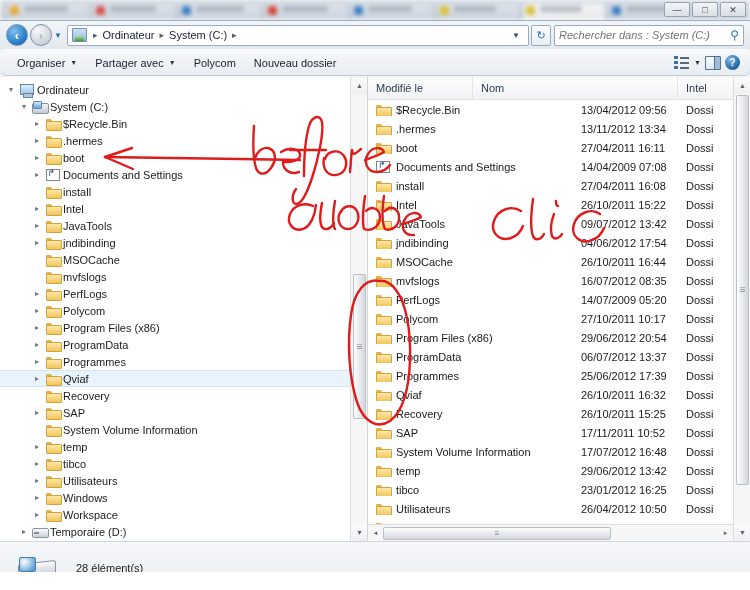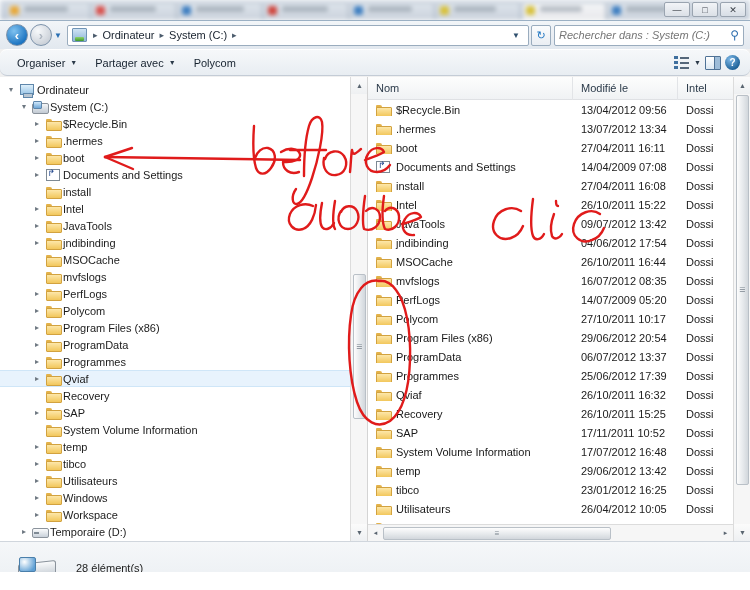--- a/index.html
+++ b/index.html
@@ -417,20 +417,23 @@
       <div class="cmditem">
         <span>Organiser</span>
         <span class="cmdcaret">▼</span>
       </div>
       <div class="cmditem">
         <span>Partager avec</span>
         <span class="cmdcaret">▼</span>
       </div>
       <div class="cmditem">
         <span>Polycom</span>
+      </div>
+      <div class="cmditem">
+        <span>Nouveau dossier</span>
       </div>
 
       <div class="cmdright">
         <span class="viewicon">
           <i style="top:1px"></i>
             <i style="top:6px"></i>
             <i style="top:11px"></i>
           <b style="top:2px"></b>
             <b style="top:7px"></b>
             <b style="top:12px"></b>
@@ -638,39 +641,39 @@
 
         <div class="vscroll">
           <div class="arrow">▲</div>
           <div class="thumb" style="top:197px;height:145px;"></div>
           <div class="arrow bot">▼</div>
         </div>
       </div>
 
       <div class="listpane">
         <div class="colhead" id="colhead">
+            <div class="col mod">Modifié le</div>
             <div class="col name">Nom</div>
-            <div class="col mod">Modifié le</div>
             <div class="col type">Intel</div>
           </div>
         <div id="filerows">
             <div class="frow">
               <div class="fcell name">
                 <span class="folder"></span>
                 <span>$Recycle.Bin</span>
               </div>
               <div class="fcell mod">13/04/2012 09:56</div>
               <div class="fcell type">Dossi</div>
             </div>
             <div class="frow">
               <div class="fcell name">
                 <span class="folder"></span>
                 <span>.hermes</span>
               </div>
-              <div class="fcell mod">13/07/2012 13:34</div>
+              <div class="fcell mod">13/11/2012 13:34</div>
               <div class="fcell type">Dossi</div>
             </div>
             <div class="frow">
               <div class="fcell name">
                 <span class="folder"></span>
                 <span>boot</span>
               </div>
               <div class="fcell mod">27/04/2011 16:11</div>
               <div class="fcell type">Dossi</div>
             </div>
@@ -816,21 +819,21 @@
                 <span>tibco</span>
               </div>
               <div class="fcell mod">23/01/2012 16:25</div>
               <div class="fcell type">Dossi</div>
             </div>
             <div class="frow">
               <div class="fcell name">
                 <span class="folder"></span>
                 <span>Utilisateurs</span>
               </div>
-              <div class="fcell mod">26/04/2012 10:05</div>
+              <div class="fcell mod">26/04/2012 10:50</div>
               <div class="fcell type">Dossi</div>
             </div>
             <div class="frow">
               <div class="fcell name">
                 <span class="folder"></span>
                 <span>Windows</span>
               </div>
               <div class="fcell mod">06/07/2012 11:35</div>
               <div class="fcell type">Dossi</div>
             </div>

